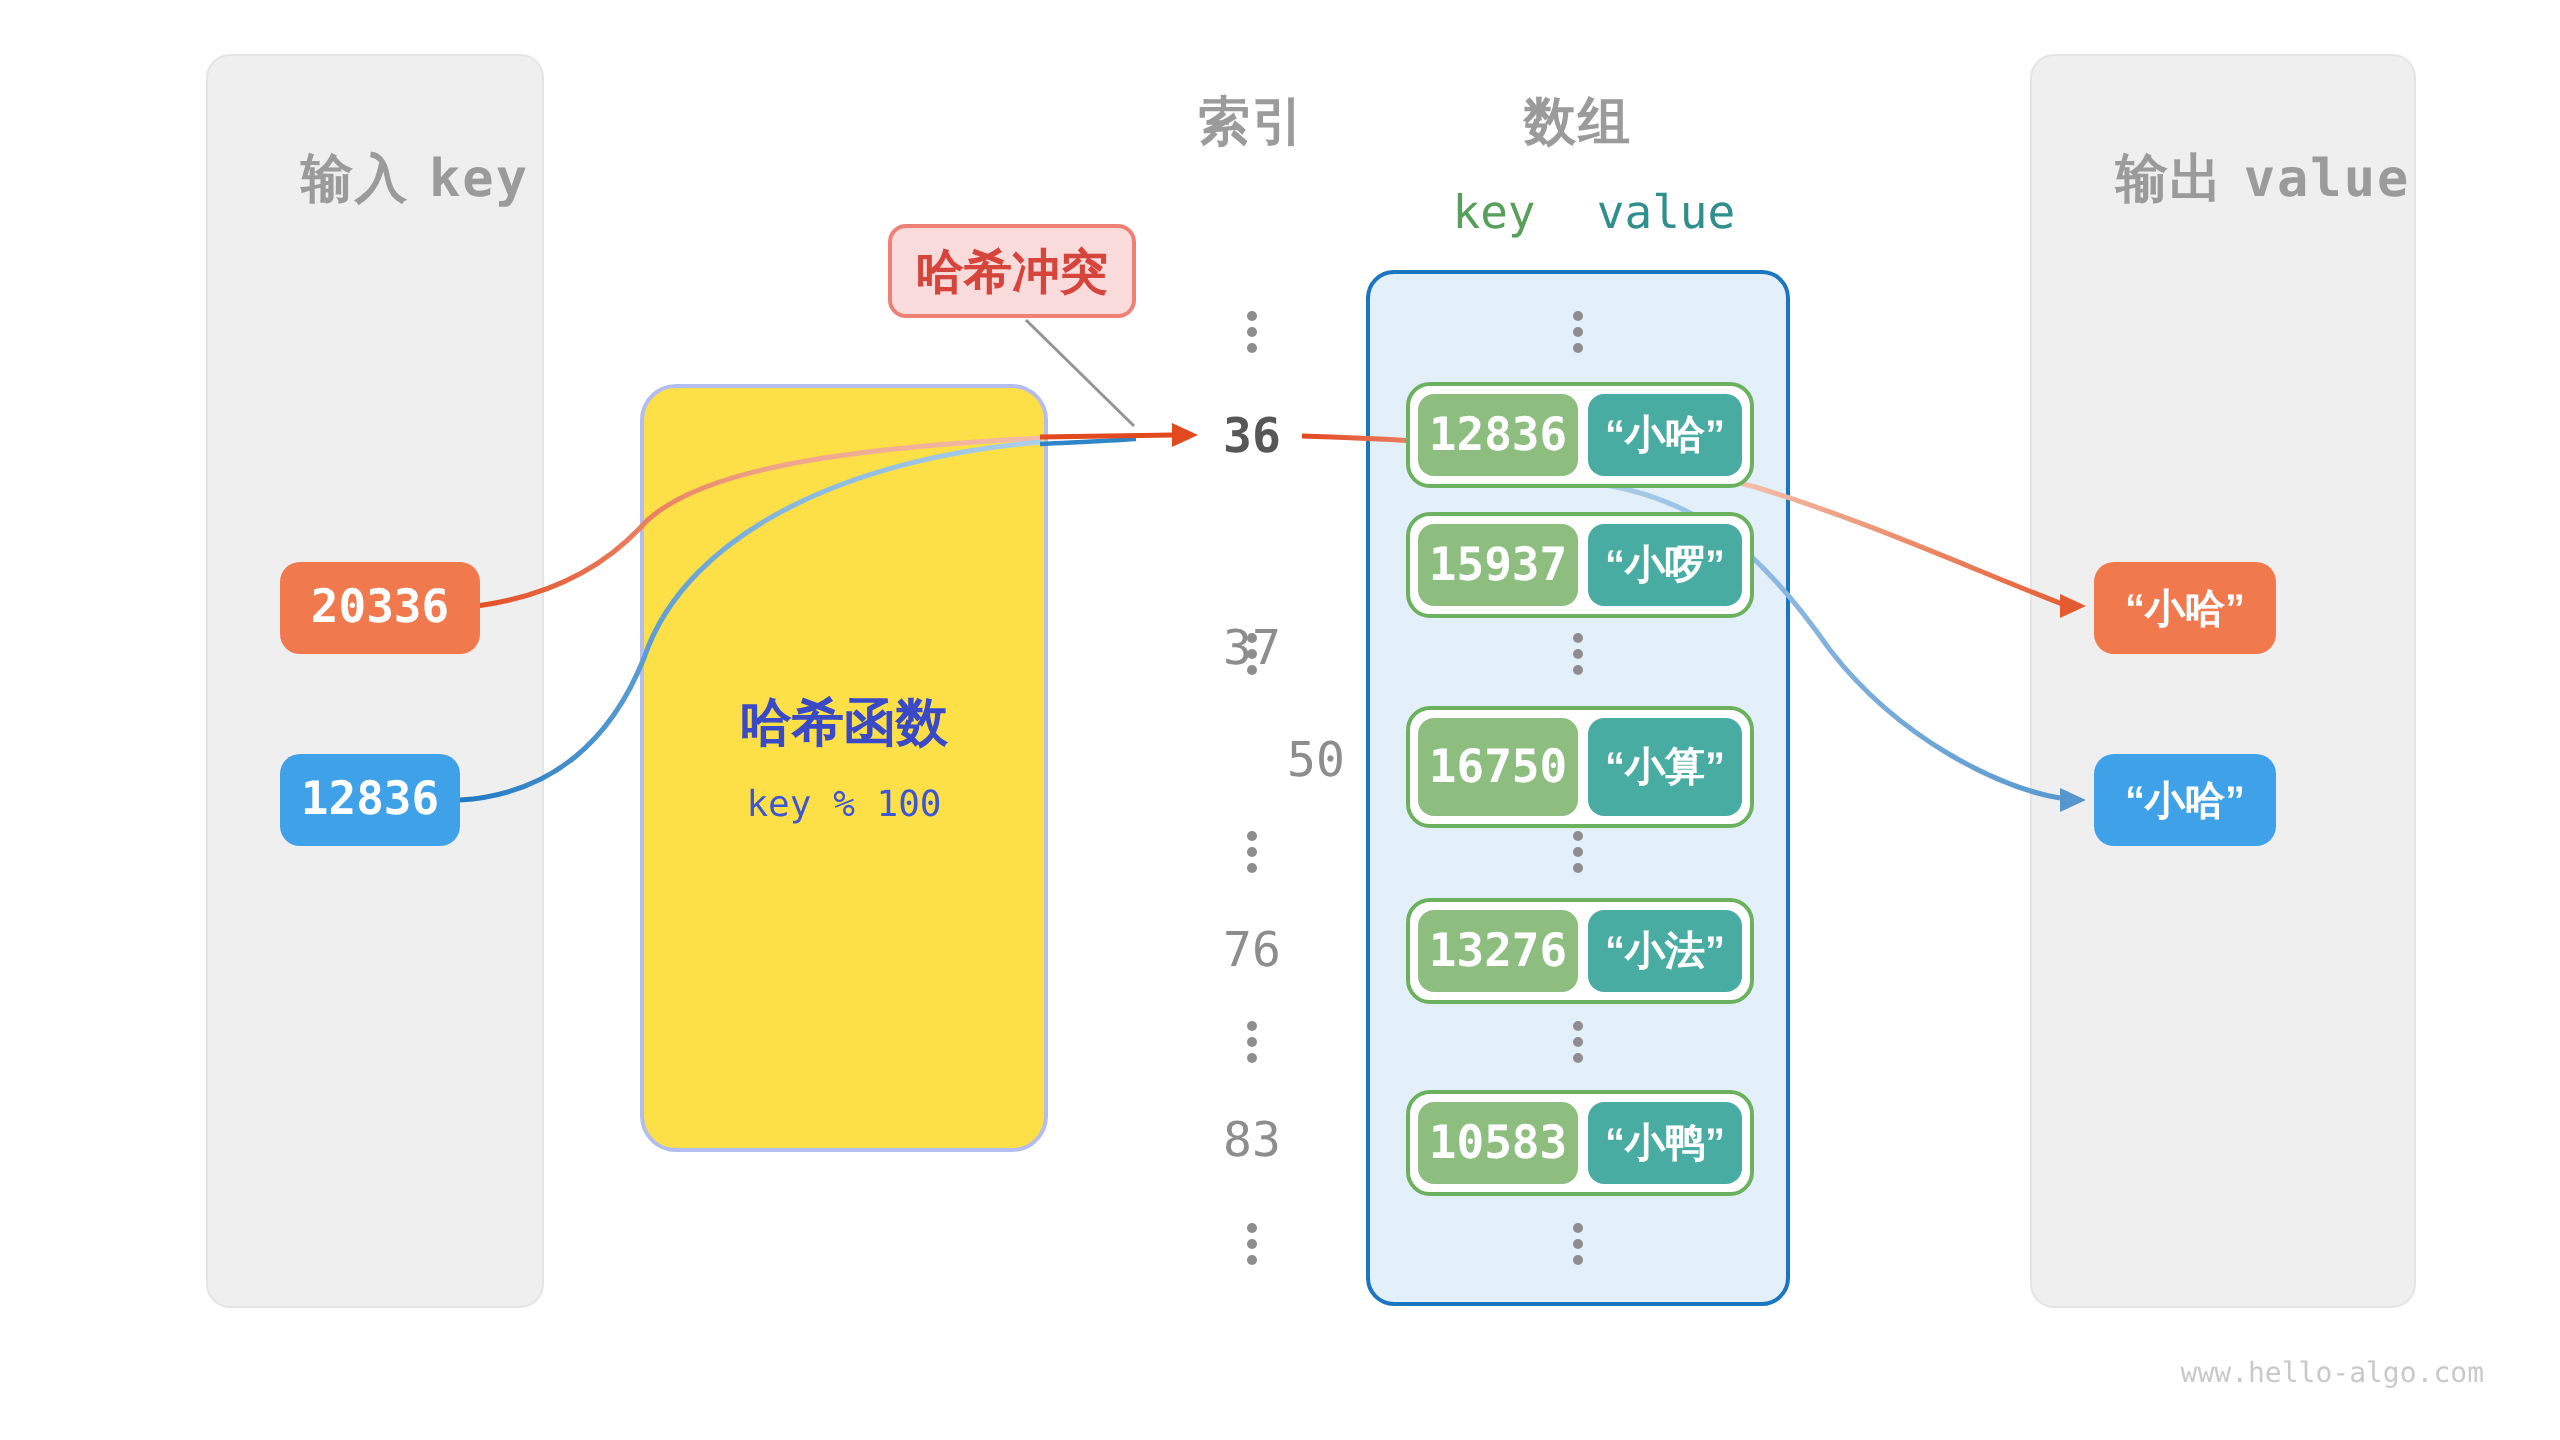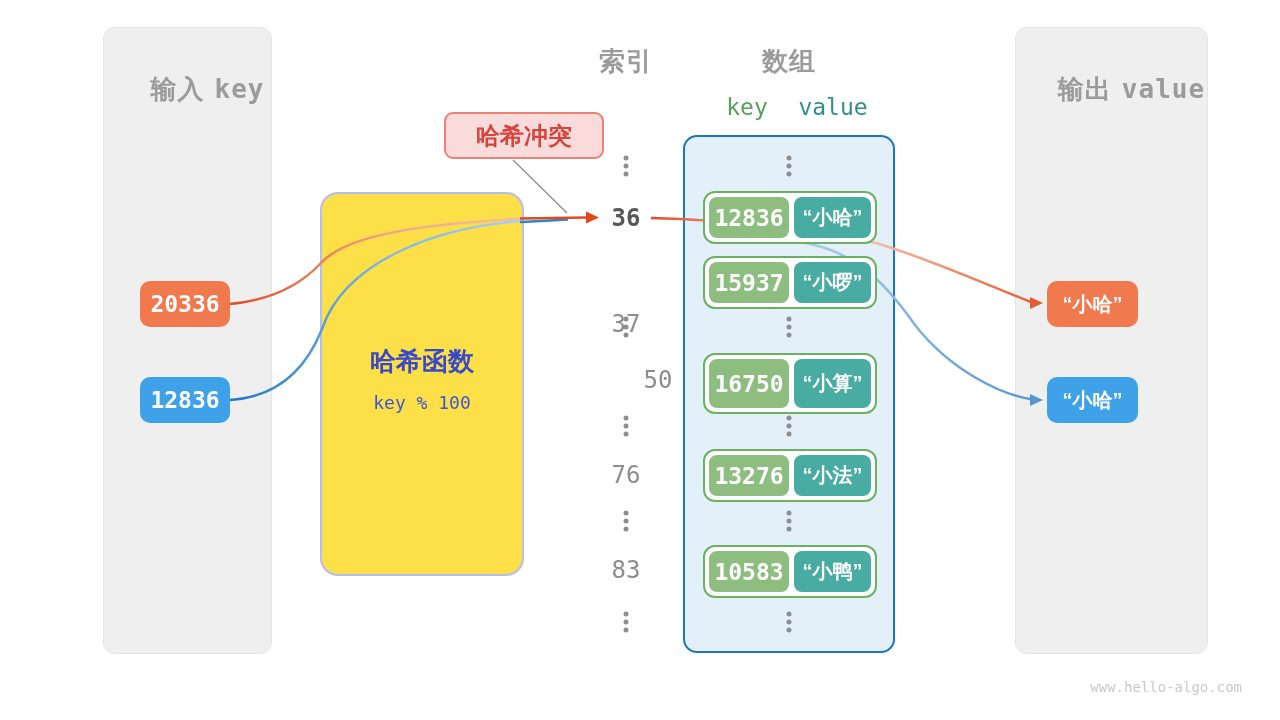--- a/index.html
+++ b/index.html
@@ -131,23 +131,23 @@
     <path d="M 800 242 C 850 250 880 275 915 325 C 950 370 1000 394 1030 399" fill="none" stroke="url(#gBR)" stroke-width="2.5"></path>
     <polygon points="1043,400 1030,394 1030,406" fill="#5596CE"></polygon>
   </svg>
 
   <div class="abs col-title" style="left:626px;top:61px;text-align:center;">索引</div>
   <div class="abs col-title" style="left:789px;top:61px;">数组</div>
 
   <div class="abs kv-hdr hdr-key mono" style="left:747px;top:107px;">key</div>
   <div class="abs kv-hdr hdr-value mono" style="left:833px;top:107px;">value</div>
 
-  <div class="abs badge" style="left:444px;top:112px;width:160px;height:47px;">哈希冲突</div>
-
-  <div class="abs chip orange num mono" style="left:140px;top:281px;width:90px;height:46px;">20336</div>
+  <div class="abs badge" style="left:444px;top:112px;width:124px;height:47px;">哈希冲突</div>
+
+  <div class="abs chip orange num mono" style="left:140px;top:281px;width:100px;height:46px;">20336</div>
   <div class="abs chip blue num mono" style="left:140px;top:377px;width:90px;height:46px;">12836</div>
 
   <div class="abs chip orange val" style="left:1047px;top:281px;width:91px;height:46px;">“小哈”</div>
   <div class="abs chip blue val" style="left:1047px;top:377px;width:91px;height:46px;">“小哈”</div>
 
   <div class="abs dots" style="left:626px;top:166px;">
       <i></i>
       <i></i>
       <i></i>
     </div>

